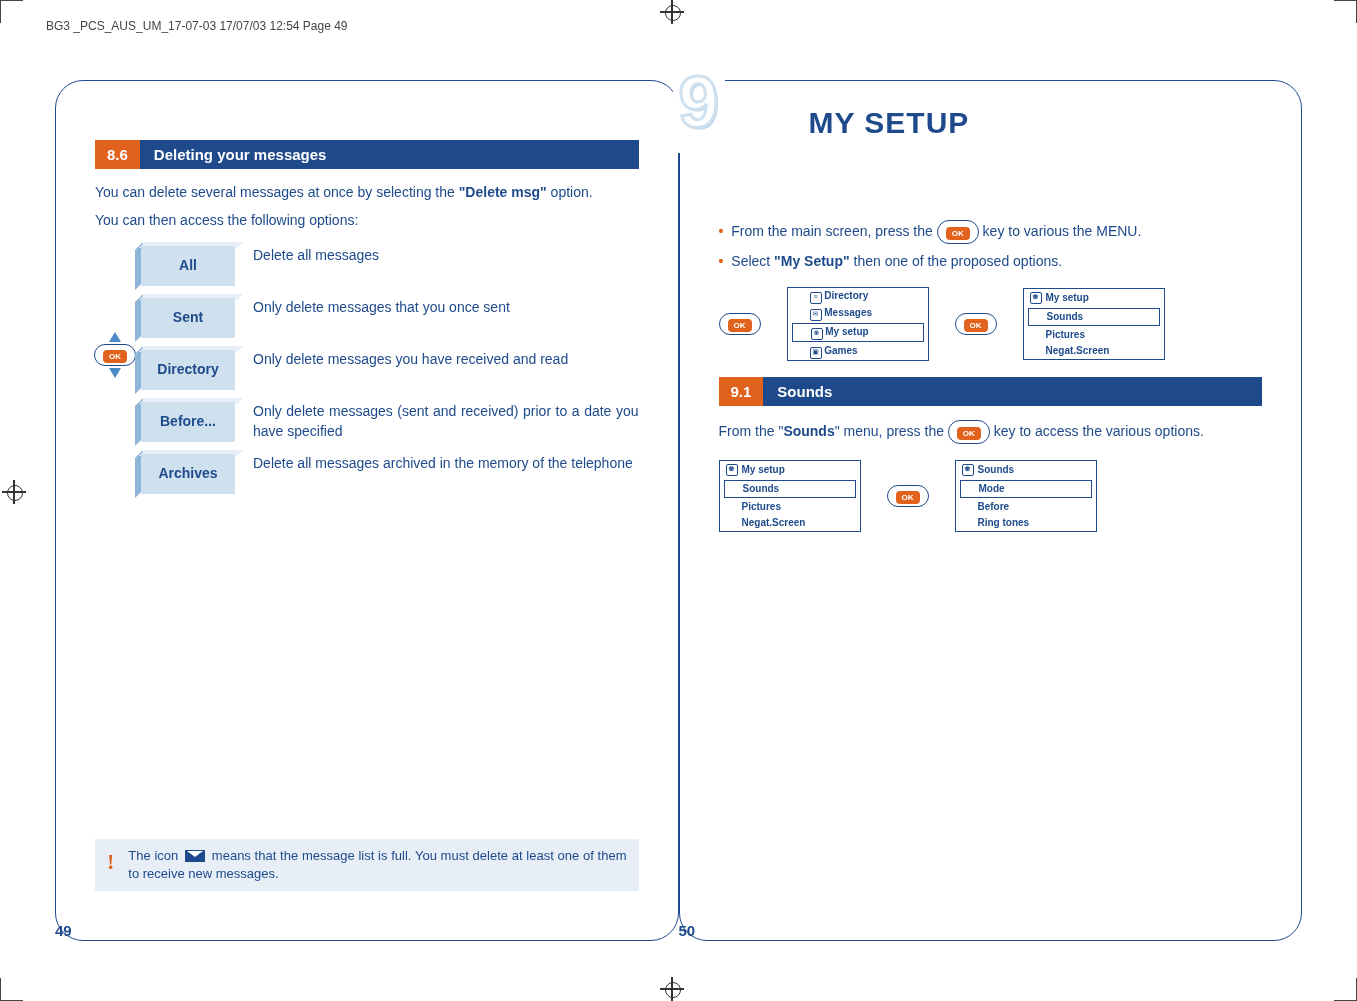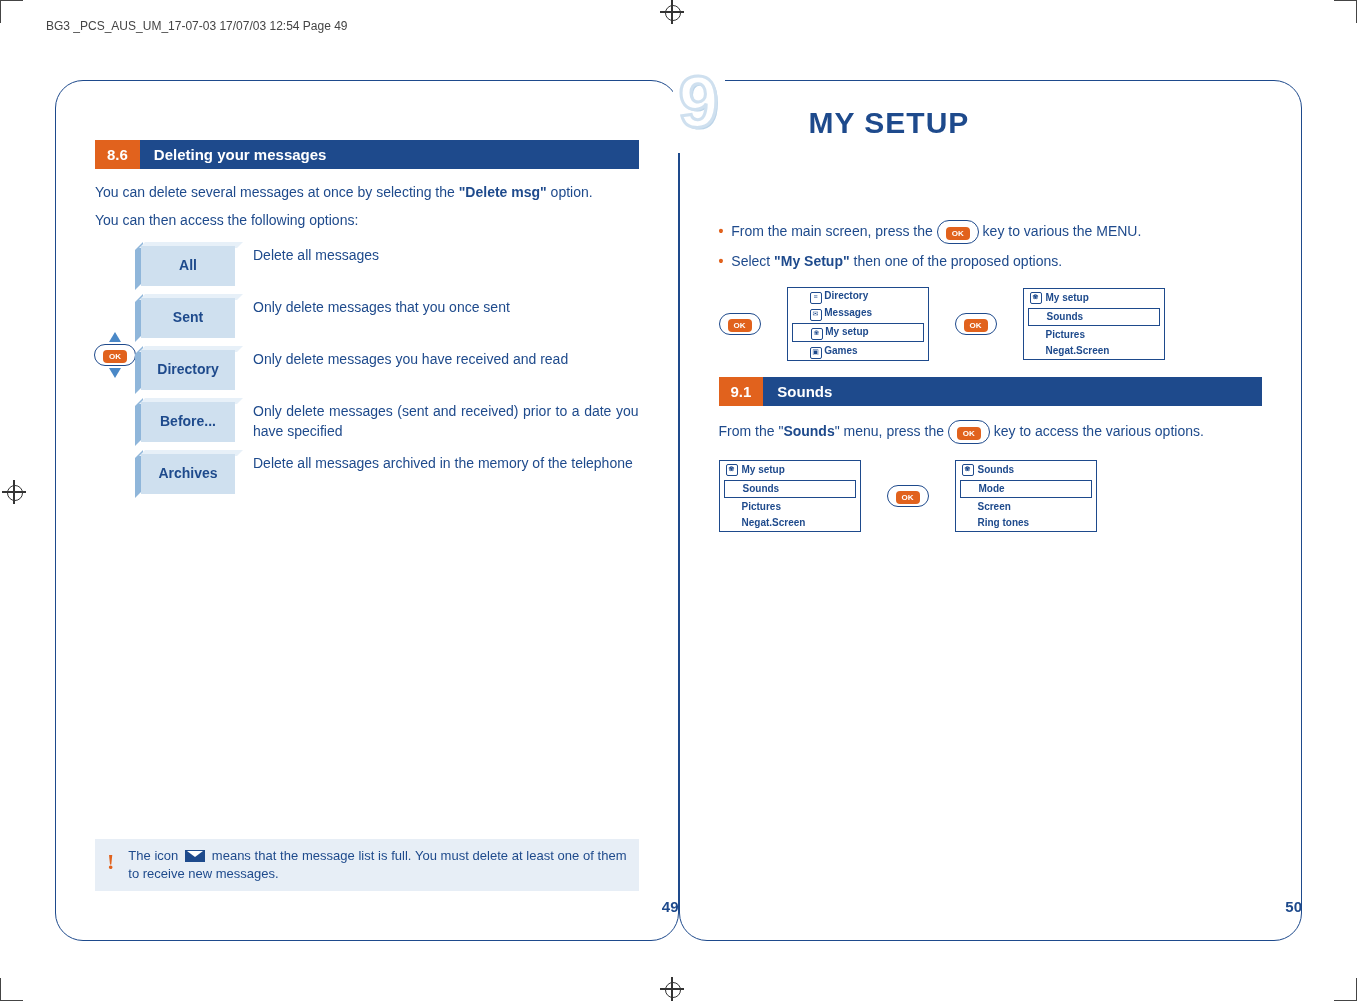--- a/index.html
+++ b/index.html
@@ -40,21 +40,21 @@
 .def-rows{flex:1}
 .def-row{display:flex;align-items:flex-start;margin-bottom:8px}
 .bar3d{position:relative;width:100px;height:44px;margin-right:18px}
 .bar3d .face{position:absolute;left:6px;top:4px;right:0;bottom:0;background:#cfe0ef;display:flex;align-items:center;justify-content:center;color:#1e4a8c;font-weight:900;font-size:14px}
 .bar3d .side{position:absolute;left:0;top:0;width:8px;bottom:4px;background:#8fb6da;transform:skewY(-45deg);transform-origin:top right}
 .bar3d .top{position:absolute;left:4px;right:-2px;top:0;height:6px;background:#e7f0f8;transform:skewX(-45deg);transform-origin:bottom left}
 .def-text{flex:1;font-size:14px;text-align:justify;padding-top:4px}
 .note-band{position:absolute;left:40px;right:40px;bottom:50px;display:flex;align-items:flex-start;background:#e7eef6;padding:8px 12px}
 .note-band .excl{color:#e1621d;font-size:22px;font-weight:900;margin-right:14px;font-family:Arial Black}
 .note-band .nt{font-size:13px;color:#1e4a8c;text-align:justify}
-.pnum{position:absolute;bottom:24px;left:0;right:0;text-align:right;font-weight:900;color:#1e4a8c;font-size:15px}
+.pnum{position:absolute;bottom:0;left:0;right:0;text-align:left;font-weight:900;color:#1e4a8c;font-size:15px}
 .menu-row{display:flex;align-items:center;gap:26px;margin:16px 0}
 .menu-box{border:1.5px solid #1e4a8c;background:#fff;font-size:10px;color:#1e4a8c;width:140px}
 .menu-title{font-weight:bold;padding:2px 6px;display:flex;align-items:center;gap:4px}
 .menu-item{padding:1px 8px 1px 22px}
 .menu-item.sel{border:1px solid #1e4a8c;margin:1px 4px;padding-left:18px}
 .mini-icon{display:inline-block;width:10px;height:10px;border:1px solid #1e4a8c;border-radius:2px;font-size:7px;line-height:8px;text-align:center}
 .env-icon{display:inline-block;width:20px;height:12px;background:#1e4a8c;position:relative;vertical-align:middle;margin:0 3px}
 .env-icon::after{content:"";position:absolute;left:2px;right:2px;top:1px;border-left:8px solid transparent;border-right:8px solid transparent;border-top:6px solid #fff}
 .right-content{margin-top:110px}
 </style>
@@ -212,21 +212,21 @@
             <div class="menu-item"><b>Pictures</b></div>
             <div class="menu-item"><b>Negat.Screen</b></div>
           </div>
           <span class="ok-pill"><span class="ok">OK</span></span>
           <div class="menu-box">
             <div class="menu-title">
                 <span class="mini-icon">❀</span>
                 <b>Sounds</b>
               </div>
             <div class="menu-item sel"><b>Mode</b></div>
-            <div class="menu-item"><b>Screen</b></div>
+            <div class="menu-item"><b>Before</b></div>
             <div class="menu-item"><b>Ring tones</b></div>
           </div>
         </div>
 
       </div>
 
       <div class="pnum">50</div>
     </div>
 
   </div>

